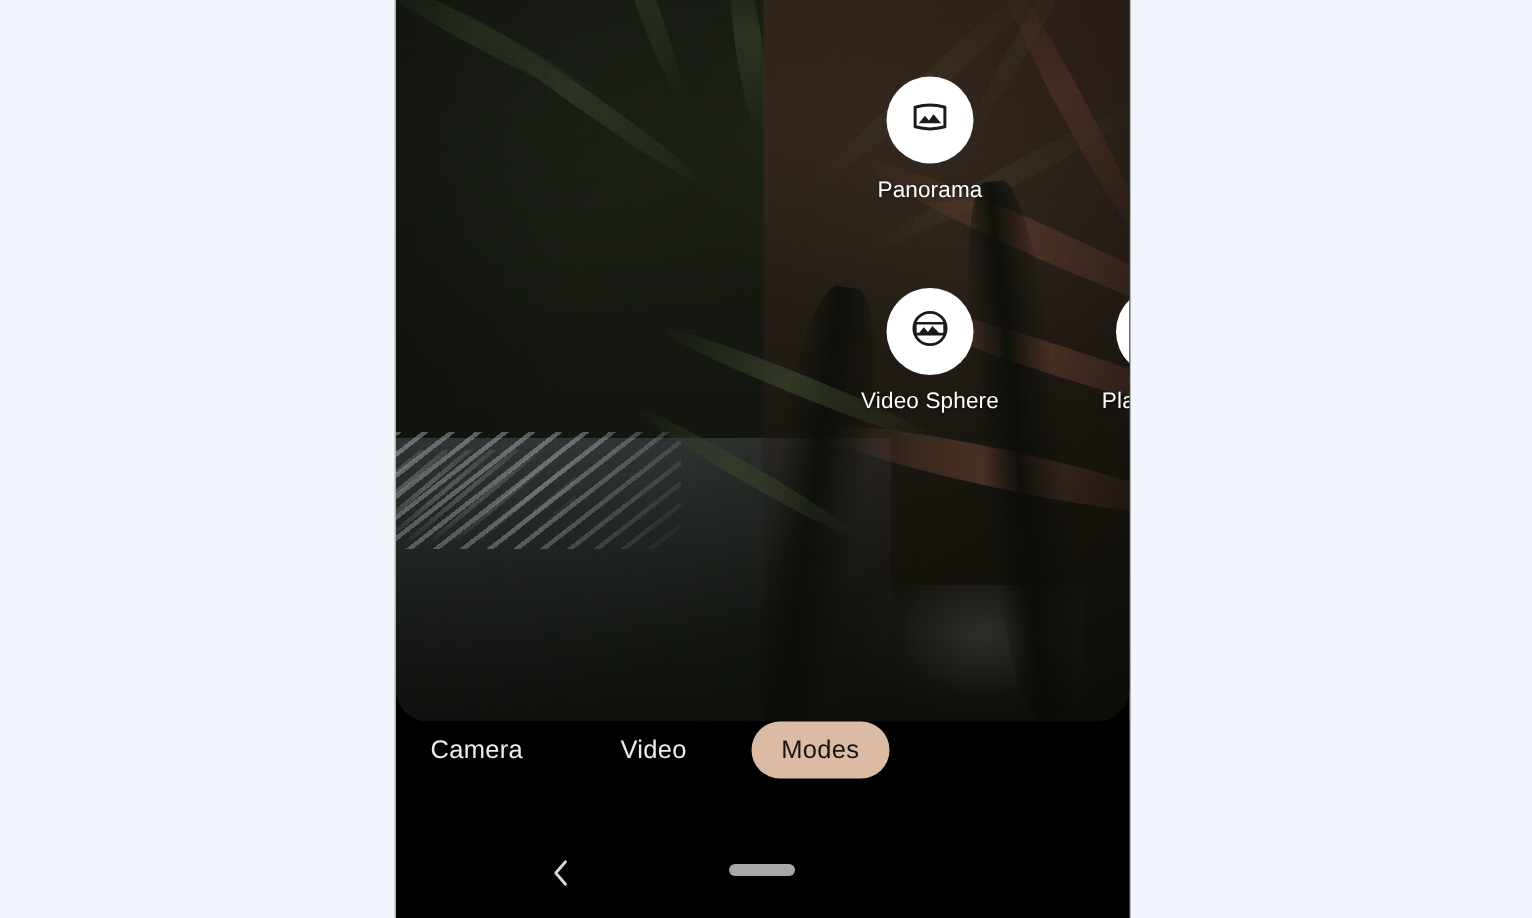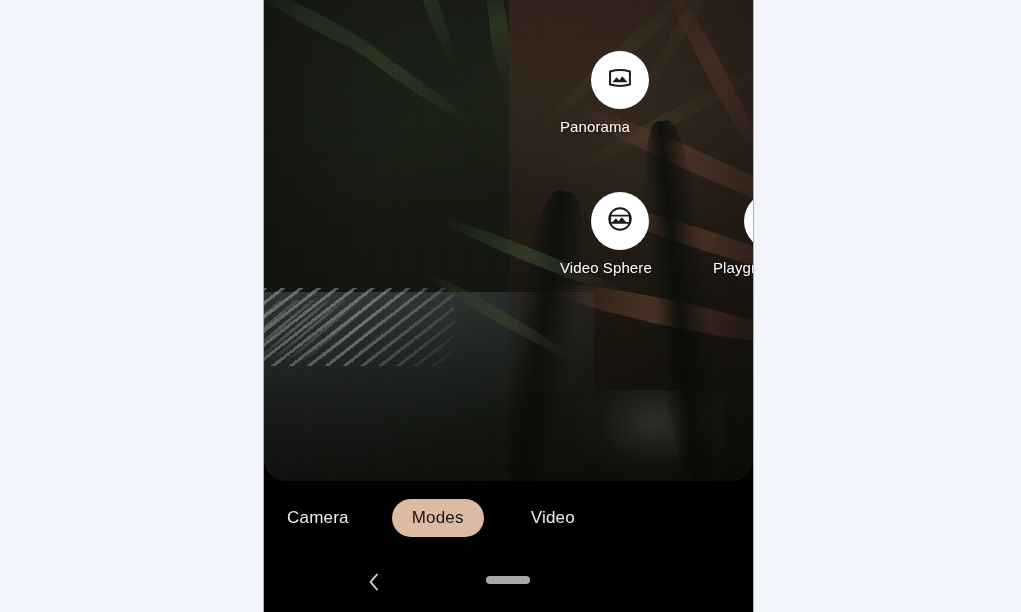--- a/index.html
+++ b/index.html
@@ -114,20 +114,21 @@
   
   #mode-overlay {
     position: absolute;
     left: 0; top: 0;
     width: 489px;
     height: 481px;
   }
   .mode-item {
     position: absolute;
     width: 120px;
+    text-align: center;
     -webkit-user-select: none;
     user-select: none;
   }
   .mode-circle {
     width: 58px; height: 58px;
     margin: 0 auto;
     border-radius: 50%;
     background: #ffffff;
     display: flex;
     align-items: center;
@@ -150,21 +151,21 @@
 
   
   #tab-bar {
     position: absolute;
     left: 0;
     top: 481px;
     width: 489px;
     height: 74px;
     background: #000000;
     display: flex;
-    align-items: center;
+    align-items: flex-start;
   }
   .tab {
     color: #f2ece7;
     font-size: 17px;
     line-height: 20px;
     letter-spacing: .2px;
     padding: 9px 18px;
     border-radius: 22px;
     white-space: nowrap;
     position: relative;
@@ -267,22 +268,22 @@
           
         </div>
         <div class="mode-label">Playground</div>
       </div>
 
     </div>
   </div>
 
   <div id="tab-bar">
     <div class="tab" id="tab-camera">Camera</div>
+    <div class="tab" id="tab-video">Video</div>
     <div class="tab" id="tab-modes">Modes</div>
-    <div class="tab" id="tab-video">Video</div>
   </div>
 
   <div id="nav-bar">
     <div id="nav-back">
       <svg width="20" height="22" viewBox="0 0 20 22" aria-hidden="true">
         <path d="M13 3.5L6.5 11 13 18.5" fill="none" stroke="#d8d8d8" stroke-width="1.9" stroke-linecap="round" stroke-linejoin="round"></path>
       </svg>
     </div>
     <div id="nav-home"></div>
   </div>

